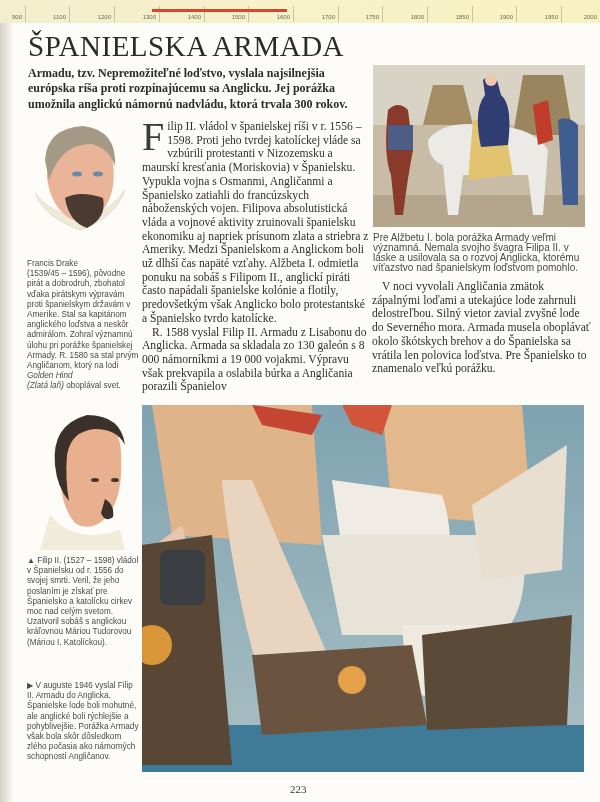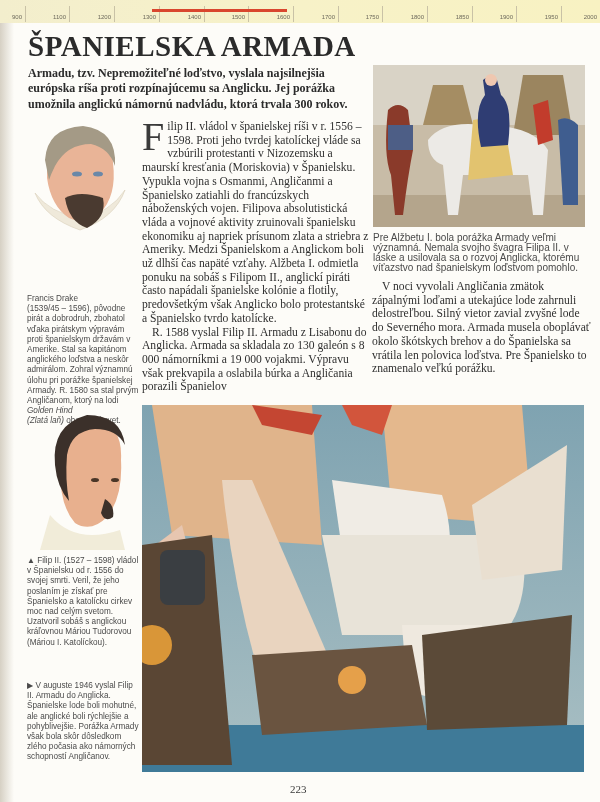--- a/index.html
+++ b/index.html
@@ -24,21 +24,21 @@
     display: flex; align-items: flex-end; padding-right: 3px; box-sizing: border-box;
     justify-content: flex-end; padding-bottom: 2px;
   }
   .tl-bar {
     position: absolute; top: 9px; left: 152px; width: 135px; height: 3px;
     background: #d9462e;
   }
   
   .title {
     position: absolute; left: 28px; top: 30px;
-    font-size: 29px; letter-spacing: 0.5px; color: #2b2b2b; font-weight: bold;
+    font-size: 29px; letter-spacing: 0.5px; color: #2b2b2b; font-weight: normal;
     margin: 0;
   }
   .lead {
     position: absolute; left: 28px; top: 66px; width: 345px;
     font-size: 12px; line-height: 15.4px; font-weight: bold; color: #2b2b2b;
     margin: 0;
   }
   
   .col {
     position: absolute; font-size: 11.6px; line-height: 13.7px; color: #2f2f2f;
@@ -49,21 +49,21 @@
   .indent { text-indent: 10px; }
   .dropcap {
     float: left; font-size: 40px; line-height: 30px; margin: 2px 3px 0 0;
     color: #3a3a3a;
   }
   
   .caption {
     position: absolute; font-family: "Liberation Sans", sans-serif;
     font-size: 8.2px; line-height: 10.2px; color: #4a4a4a; margin: 0;
   }
-  .cap-drake { left: 27px; top: 259px; width: 112px; margin-top: 35px; }
+  .cap-drake { left: 27px; top: 259px; width: 112px; }
   .cap-filip { left: 27px; top: 556px; width: 112px; }
   .cap-armada { left: 27px; top: 681px; width: 112px; }
   .cap-elizabeth { left: 373px; top: 233px; width: 220px; font-size: 10px; line-height: 10px; }
   .arrow { font-size: 8px; }
   em { font-style: italic; }
   
   .img { position: absolute; overflow: hidden; }
   .portrait-drake { left: 25px; top: 118px; width: 110px; height: 132px; }
   .portrait-filip { left: 25px; top: 405px; width: 110px; height: 145px; }
   .img-elizabeth { left: 373px; top: 65px; width: 212px; height: 162px; background: #c4b49a; }

